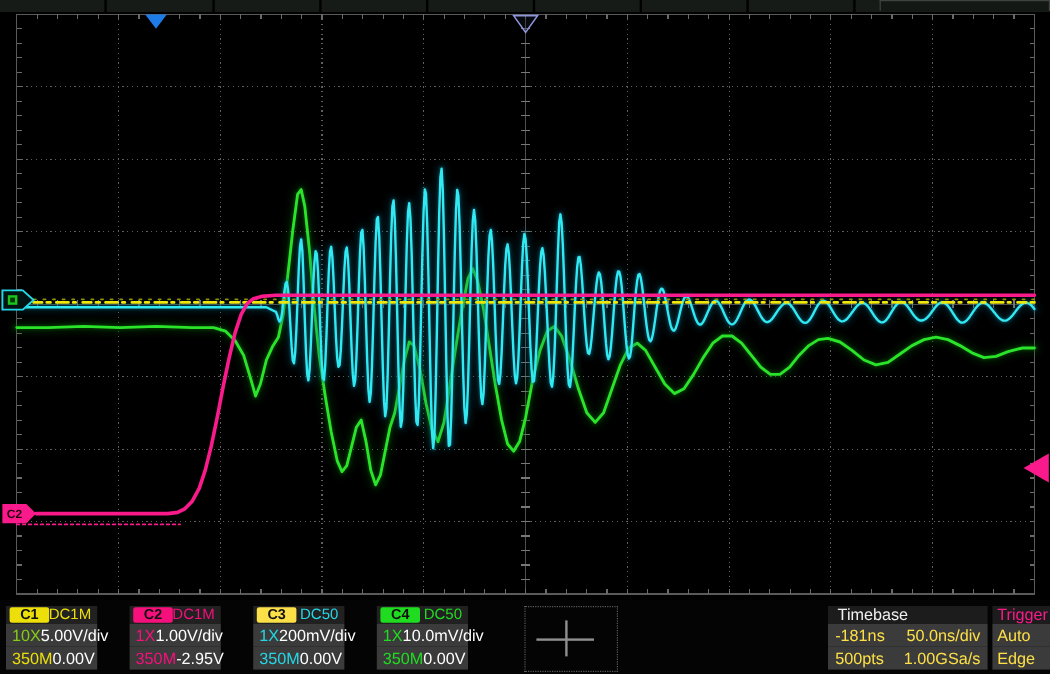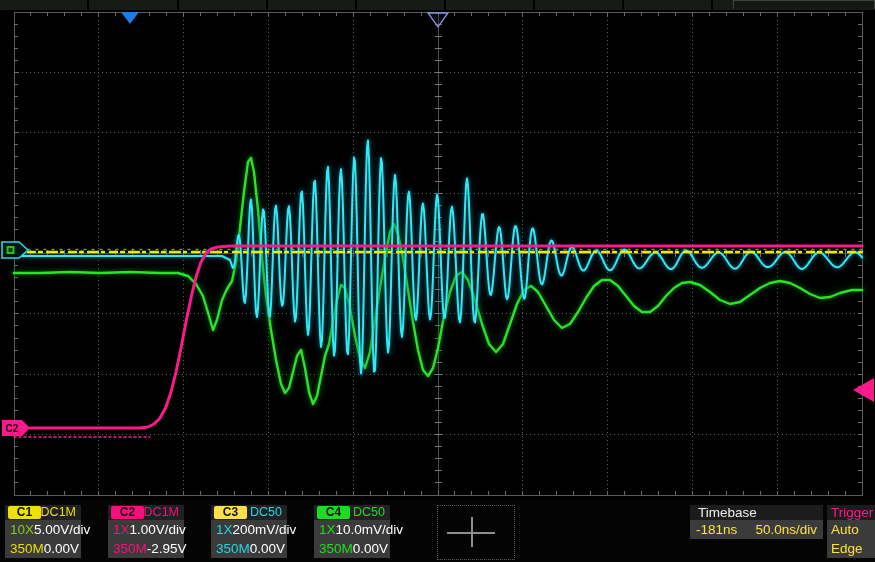--- a/index.html
+++ b/index.html
@@ -433,20 +433,24 @@
     <div id="cross-h"></div>
     <div id="cross-v"></div>
   </div>
 
   <div class="infobox" id="timebase-box">
     <div class="infohead">Timebase</div>
     <div class="inforow">
         <span>-181ns</span>
         <span>50.0ns/div</span>
       </div>
+    <div class="inforow">
+        <span>500pts</span>
+        <span>1.00GSa/s</span>
+      </div>
   </div>
 
   <div class="infobox" id="trigger-box">
     <div class="infohead" id="trigger-label" style="color: rgb(250, 26, 140);">Trigger</div>
     <div class="inforow">
         <span>Auto</span>
       </div>
     <div class="inforow">
         <span>Edge</span>
       </div>

